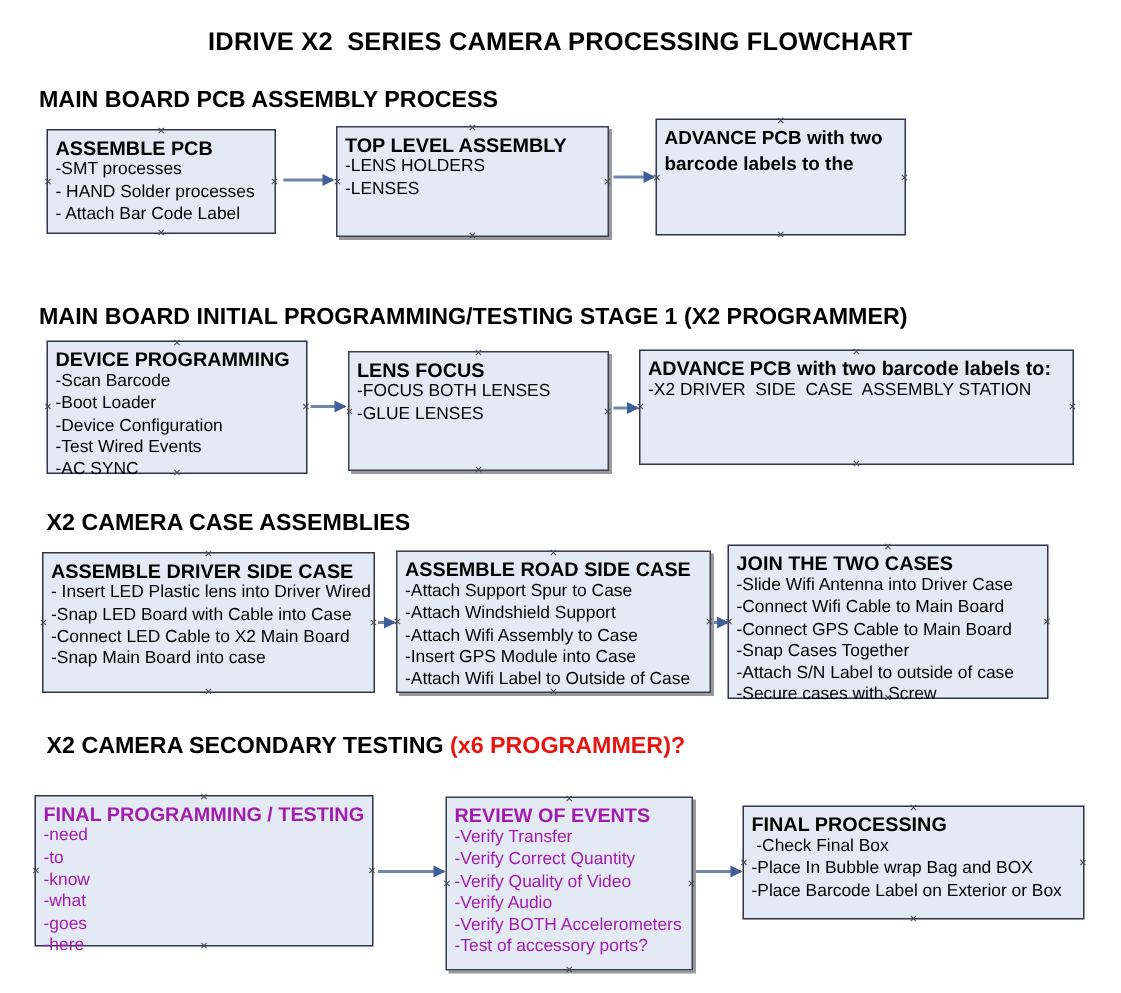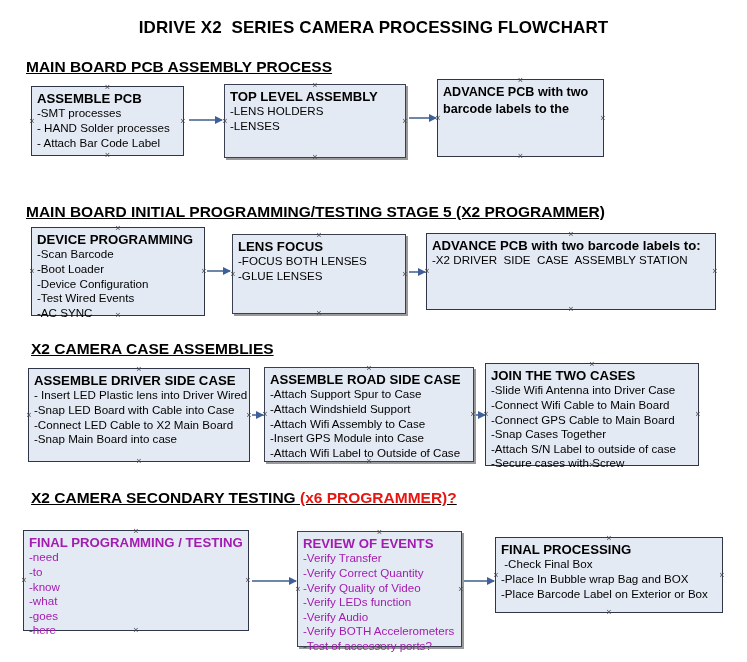--- a/index.html
+++ b/index.html
@@ -33,21 +33,20 @@
     font-weight: bold;
     letter-spacing: 0.1px;
     white-space: pre;
   }
 
   .section-head {
     position: absolute;
     font-size: 15.5px;
     font-weight: bold;
     white-space: pre;
-    text-decoration: underline;
   }
   .section-head .accent {
     color: #e8140f;
   }
 
   .node {
     position: absolute;
     box-sizing: border-box;
     background: #e4eaf4;
     border: 1px solid #30364a;
@@ -149,21 +148,21 @@
     <div class="node-line">barcode labels to the</div>
     <span class="handle" style="left:50%; top:0;"></span>
     <span class="handle" style="left:50%; top:100%;"></span>
     <span class="handle" style="left:0; top:50%;"></span>
     <span class="handle" style="left:100%; top:50%;"></span>
   </div>
 
   <div class="arrow" style="left:189px; top:119px; width:33px;"></div>
   <div class="arrow" style="left:409px; top:117px; width:27px;"></div>
 
-  <div class="section-head" style="left:26px; top:203px;"><span>MAIN BOARD INITIAL PROGRAMMING/TESTING STAGE 5 (X2 PROGRAMMER)</span></div>
+  <div class="section-head" style="left:26px; top:203px;"><span>MAIN BOARD INITIAL PROGRAMMING/TESTING STAGE 1 (X2 PROGRAMMER)</span></div>
 
   <div class="node" style="left:31px; top:227px; width:174px; height:89px;">
     <div class="node-title">DEVICE PROGRAMMING</div>
     <div class="node-line">-Scan Barcode</div>
     <div class="node-line">-Boot Loader</div>
     <div class="node-line">-Device Configuration</div>
     <div class="node-line">-Test Wired Events</div>
     <div class="node-line">-AC SYNC</div>
     <span class="handle" style="left:50%; top:0;"></span>
     <span class="handle" style="left:50%; top:100%;"></span>
@@ -251,21 +250,20 @@
     <span class="handle" style="left:50%; top:100%;"></span>
     <span class="handle" style="left:0; top:50%;"></span>
     <span class="handle" style="left:100%; top:50%;"></span>
   </div>
 
   <div class="node red shadowed" style="left:297px; top:531px; width:165px; height:116px;">
     <div class="node-title">REVIEW OF EVENTS</div>
     <div class="node-line">-Verify Transfer</div>
     <div class="node-line">-Verify Correct Quantity</div>
     <div class="node-line">-Verify Quality of Video</div>
-    <div class="node-line">-Verify LEDs function</div>
     <div class="node-line">-Verify Audio</div>
     <div class="node-line">-Verify BOTH Accelerometers</div>
     <div class="node-line">-Test of accessory ports?</div>
     <span class="handle" style="left:50%; top:0;"></span>
     <span class="handle" style="left:50%; top:100%;"></span>
     <span class="handle" style="left:0; top:50%;"></span>
     <span class="handle" style="left:100%; top:50%;"></span>
   </div>
 
   <div class="node" style="left:495px; top:537px; width:228px; height:76px;">

